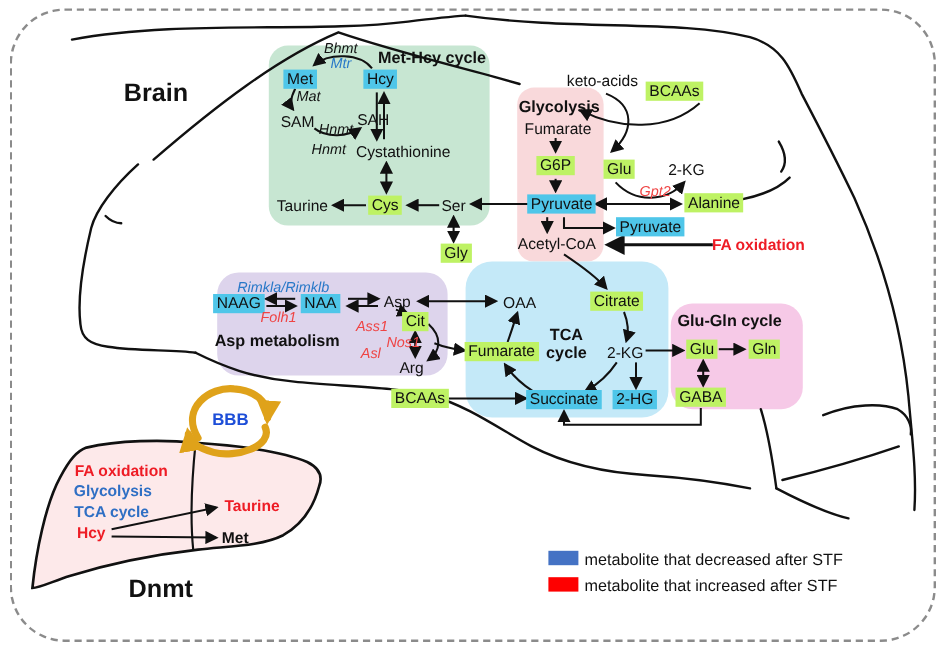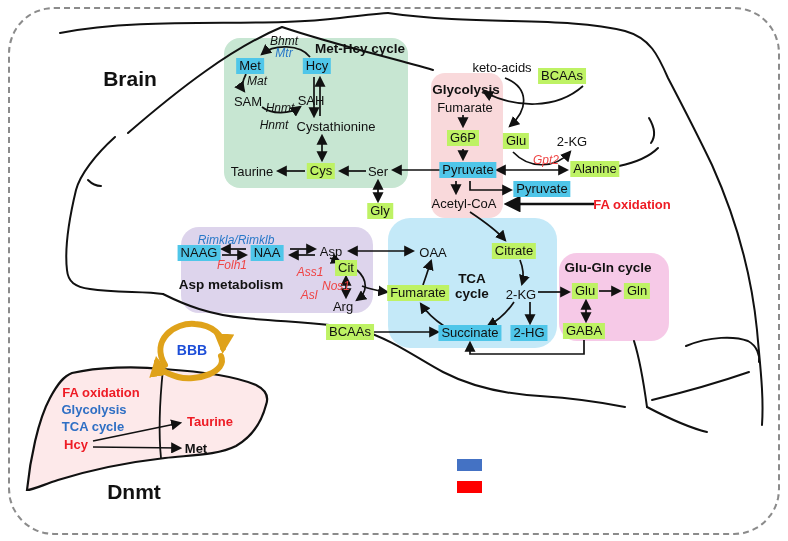--- a/index.html
+++ b/index.html
@@ -186,14 +186,16 @@
   <div class="lbl title" style="left:231px;top:284px">Asp metabolism</div>
 
   <div class="lbl red-bold" style="left:101px;top:392px">FA oxidation</div>
   <div class="lbl blue-bold" style="left:94px;top:409px">Glycolysis</div>
   <div class="lbl blue-bold" style="left:93px;top:426px">TCA cycle</div>
   <div class="lbl red-bold" style="left:76px;top:444px">Hcy</div>
   <div class="lbl red-bold" style="left:210px;top:421px">Taurine</div>
   <div class="lbl blk-bold" style="left:196px;top:448px">Met</div>
 
   <div class="legend-swatch" style="left:457px;top:459px;background:#4472c4"></div>
+  <div class="legend-text" style="left:487px;top:466px">metabolite that decreased after STF</div>
   <div class="legend-swatch" style="left:457px;top:481px;background:#fe0000"></div>
+  <div class="legend-text" style="left:487px;top:488px">metabolite that increased after STF</div>
 </div>
 
 </body></html>

